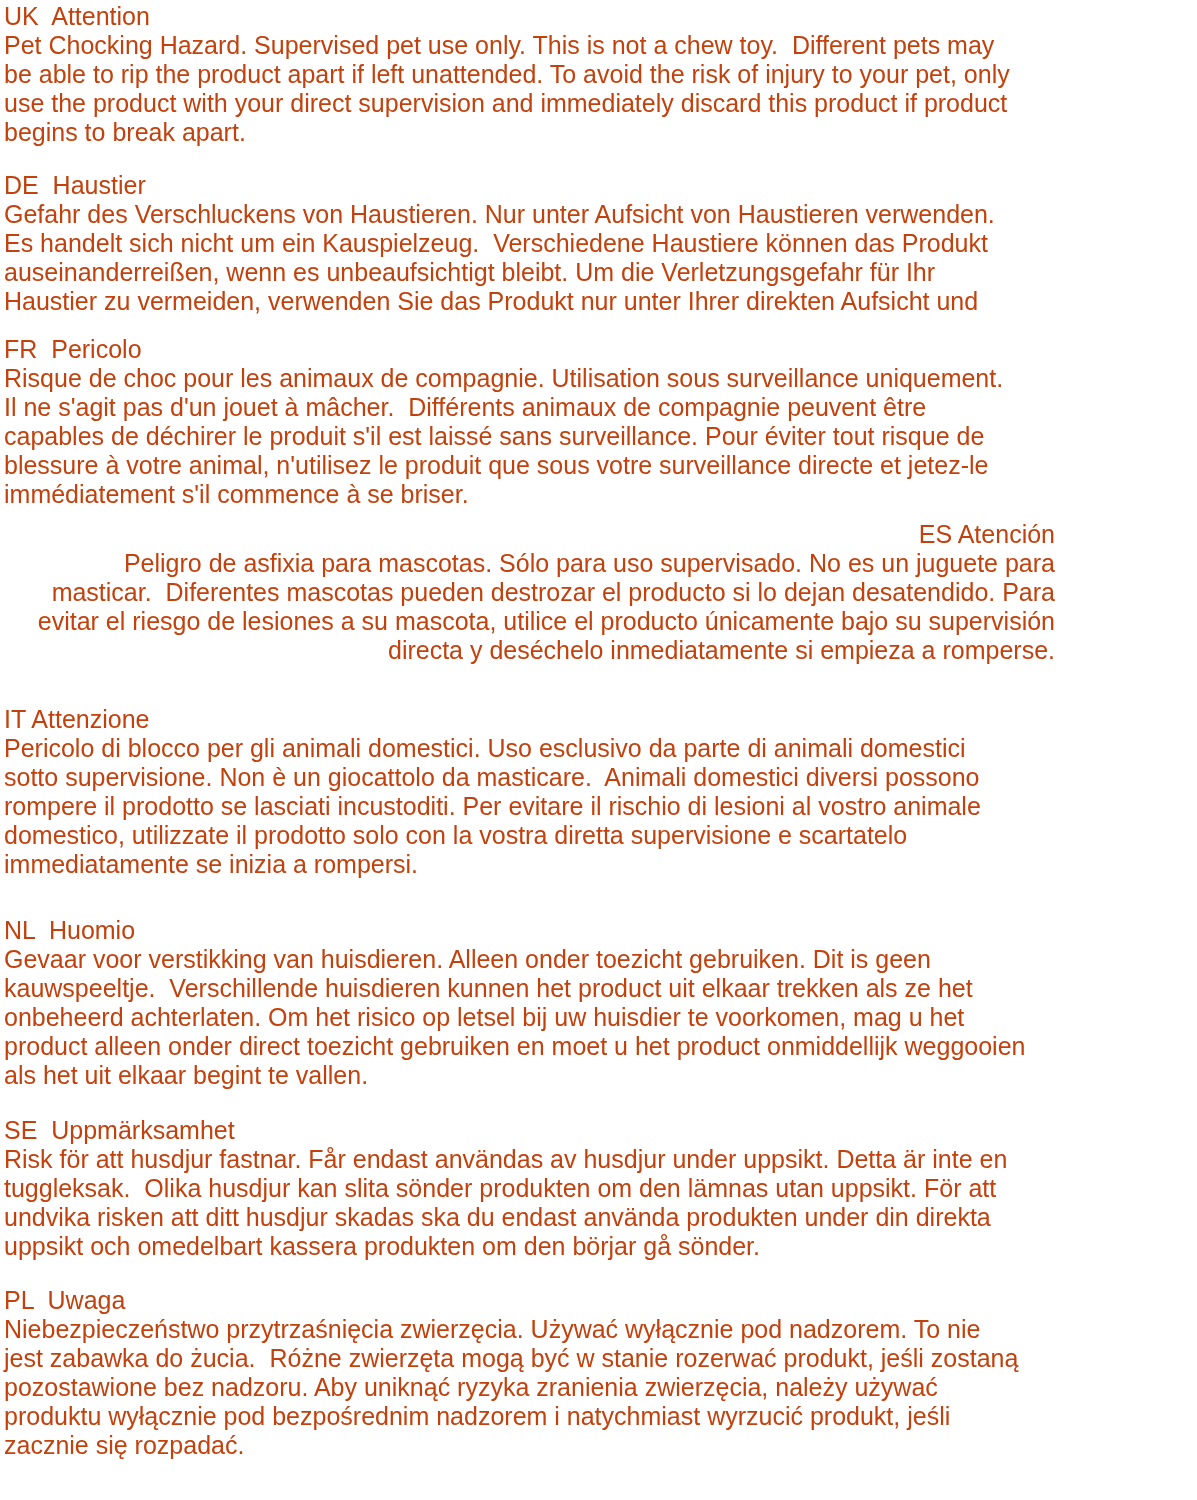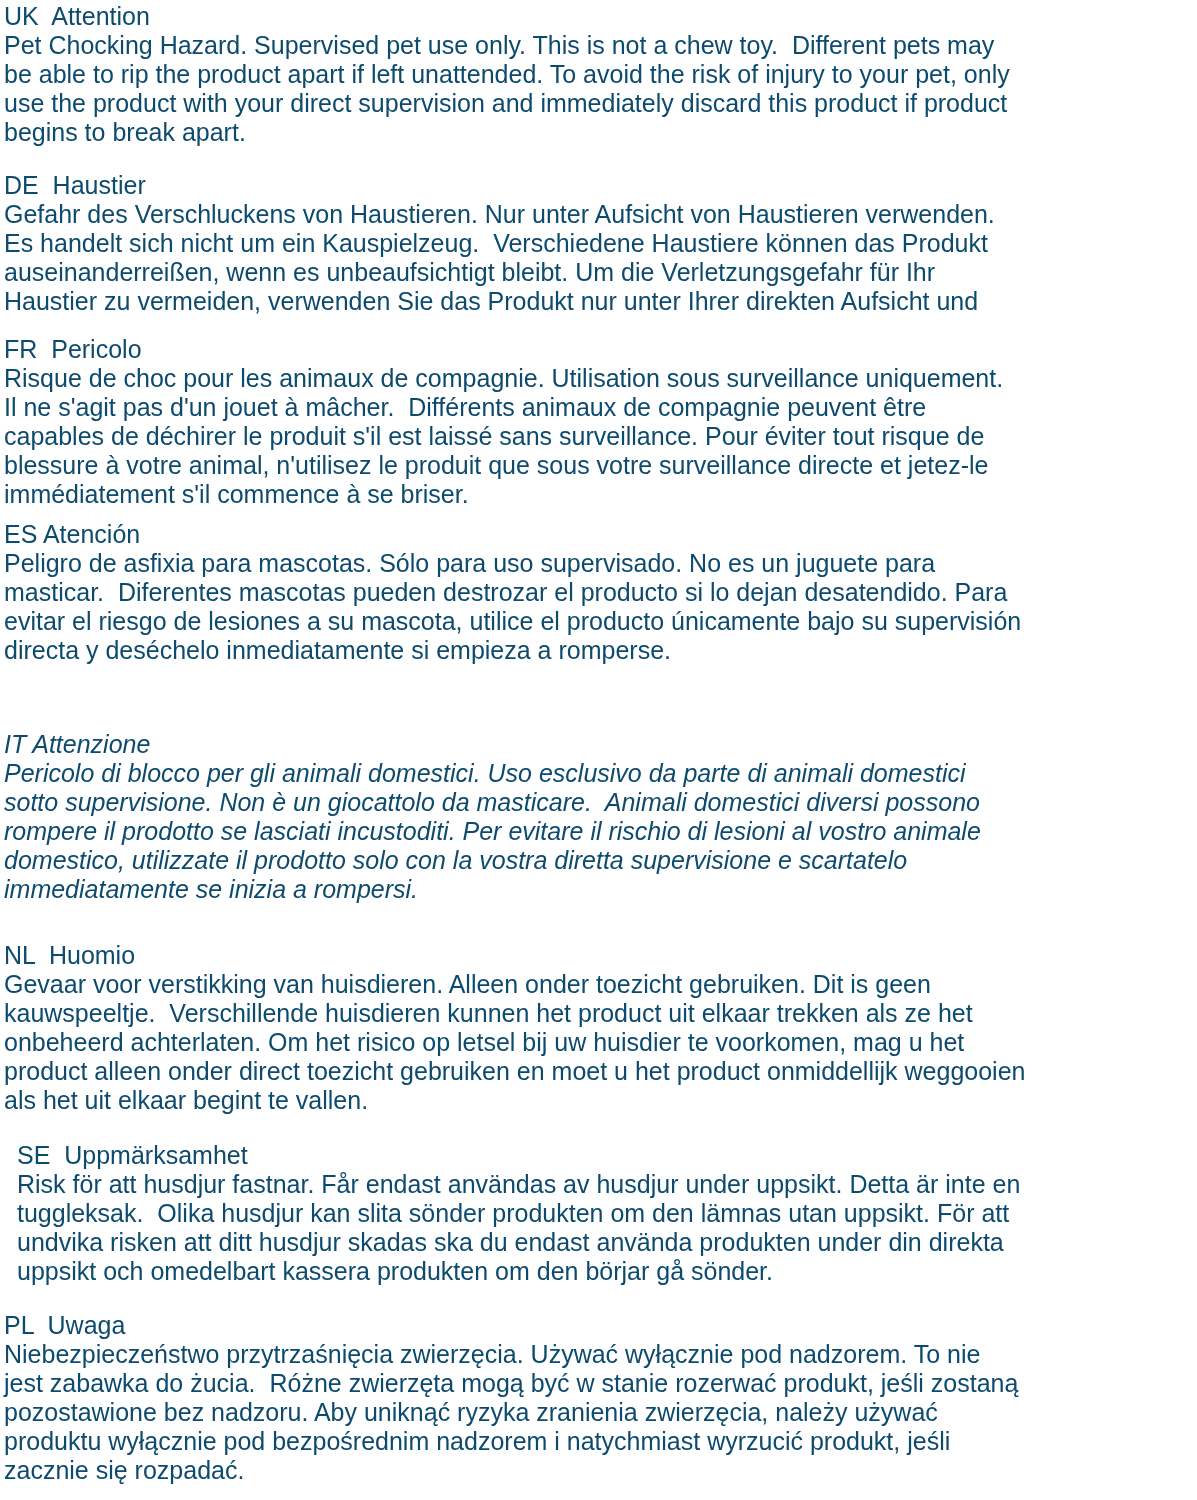--- a/index.html
+++ b/index.html
@@ -8,37 +8,37 @@
     background: #ffffff;
   }
   .doc {
     position: relative;
     width: 1061px;
     height: 1500px;
     box-sizing: border-box;
     padding: 2px 6px 0 4px;
     overflow: hidden;
     background: #ffffff;
-    color: #0c4a6e;
+    color: #c2410c;
     font-family: "Liberation Sans", "DejaVu Sans", sans-serif;
     font-size: 25px;
     line-height: 29px;
     font-weight: 400;
     letter-spacing: 0;
   }
   .sec {
     margin: 0 0 22px 0;
   }
   .sec-uk { margin-bottom: 24px; }
   .sec-de { margin-bottom: 19px; }
   .sec-fr { margin-bottom: 11px; }
-  .sec-es { margin-bottom: 65px; }
-  .sec-it { margin-bottom: 37px; font-style: italic; }
+  .sec-es { margin-bottom: 40px; text-align: right; }
+  .sec-it { margin-bottom: 37px; }
   .sec-nl { margin-bottom: 26px; margin-top: 36px; }
-  .sec-se { margin-bottom: 25px; margin-left: 13px; }
+  .sec-se { margin-bottom: 25px; }
   .sec-pl { margin-bottom: 16px; }
   .sec-heading, .sec-body {
     margin: 0;
     padding: 0;
     font-size: inherit;
     font-weight: 400;
     white-space: pre-wrap; 
   }
 </style>
 </head>

